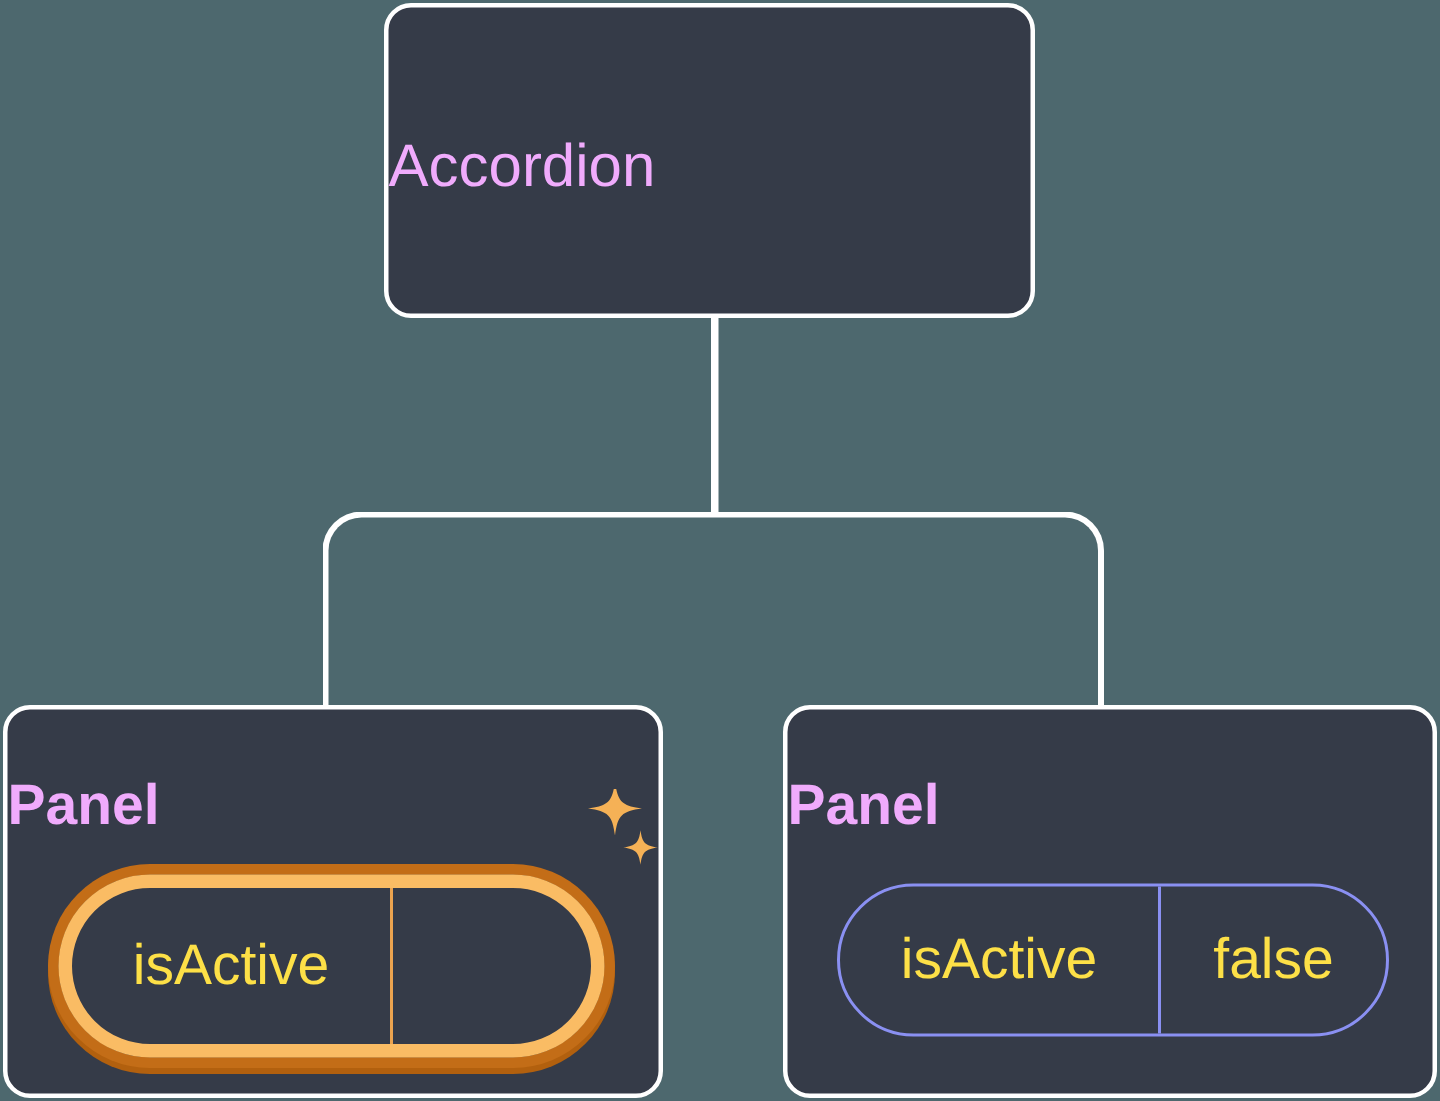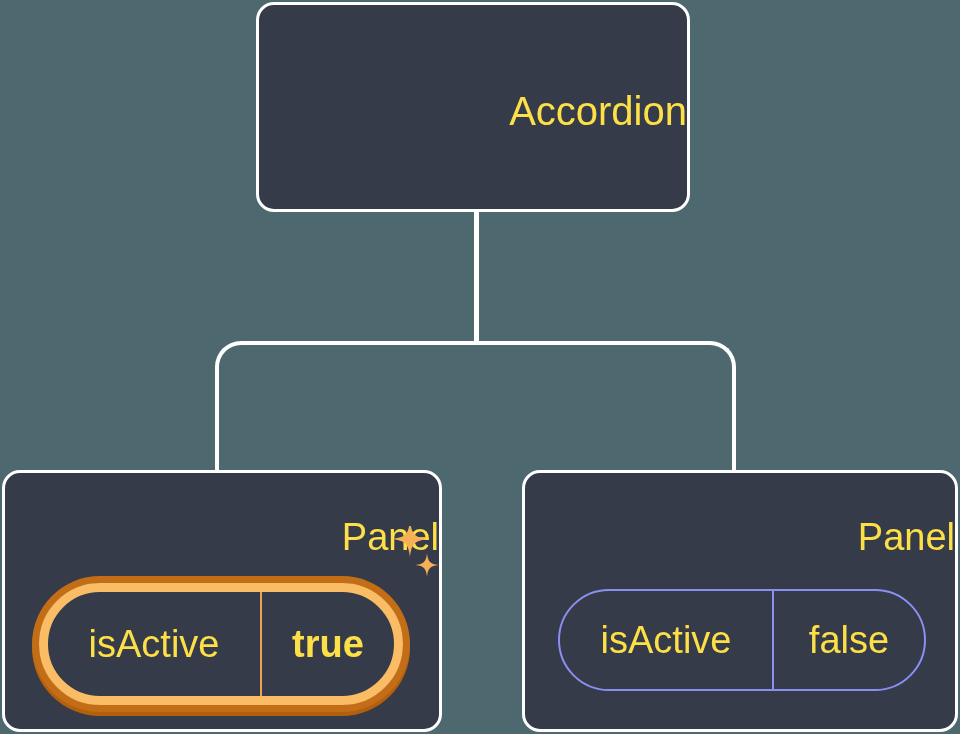--- a/index.html
+++ b/index.html
@@ -12,22 +12,22 @@
   }
   .node {
     position:absolute;
     background:#353b48;
     border:3px solid #ffffff;
     border-radius:18px;
   }
   .node-label {
     position:absolute;
     left:0; right:0;
-    text-align:right;
-    color:#fde047;
+    text-align:left;
+    color:#f0abfc;
     font-size:40px;
     font-weight:400;
     line-height:44px;
   }
   #root-node { left:256px; top:2px; width:434px; height:210px; }
   #root-node .node-label { top:84px; }
 
   
   .stem {
     position:absolute;
@@ -40,21 +40,21 @@
     left:215px; top:341px;
     width:521px; height:131px;
     border:4px solid #ffffff;
     border-bottom:none;
     border-radius:26px 26px 0 0;
   }
 
   
   #panel-left  { left:2px;   top:470px; width:440px; height:262px; }
   #panel-right { left:522px; top:470px; width:436px; height:262px; }
-  .panel .node-label { top:42px; font-size:38px; }
+  .panel .node-label { top:42px; font-size:38px;font-weight:bold; }
 
   
   .pill {
     position:absolute;
     display:flex;
     align-items:stretch;
     color:#fde047;
     font-size:38px;
   }
   .pill-cell {
@@ -98,21 +98,20 @@
 </div>
 
 <div class="stem"></div>
 <div class="bracket"></div>
 
 <div class="node panel" id="panel-left">
   <div class="node-label">Panel</div>
   <div class="pill pill-highlighted">
     <div class="pill-cell cell-name">isActive</div>
     <div class="pill-divider"></div>
-    <div class="pill-cell cell-value">true</div>
   </div>
   <svg class="sparkles" viewBox="0 0 70 82">
     <path fill="#f5b156" transform="translate(32,13)" d="M0,-18 C1.8,-4.5 4.5,-1.8 18,0 C4.5,1.8 1.8,4.5 0,18 C-1.8,4.5 -4.5,1.8 -18,0 C-4.5,-1.8 -1.8,-4.5 0,-18 Z"></path>
     <path fill="#f5b156" transform="translate(49,39)" d="M0,-11.5 C1.2,-3 3,-1.2 11.5,0 C3,1.2 1.2,3 0,11.5 C-1.2,3 -3,1.2 -11.5,0 C-3,-1.2 -1.2,-3 0,-11.5 Z"></path>
   </svg>
 </div>
 
 <div class="node panel" id="panel-right">
   <div class="node-label">Panel</div>
   <div class="pill pill-plain">

